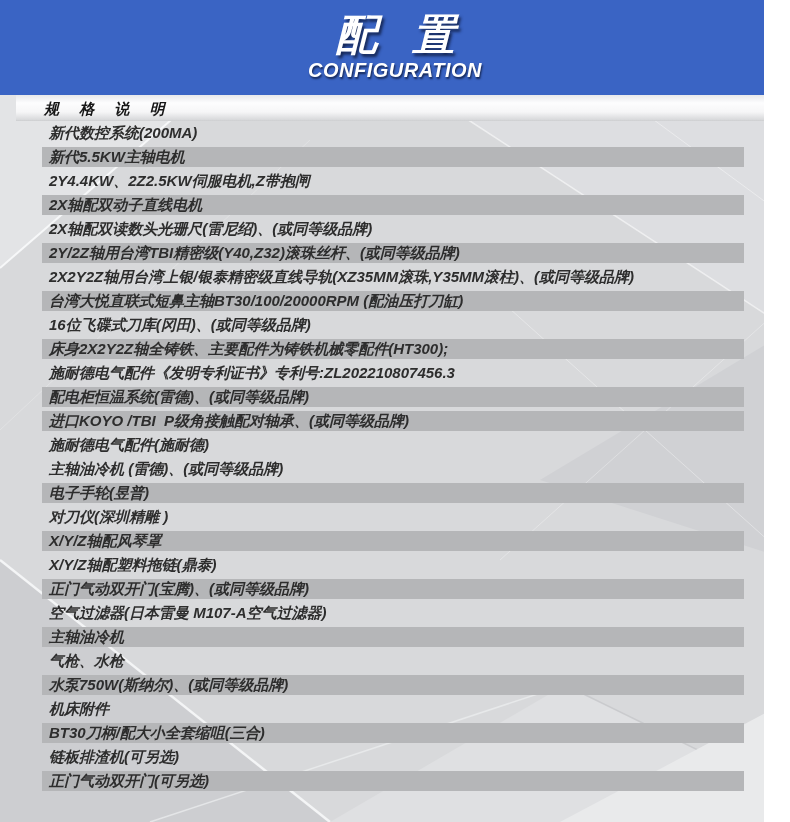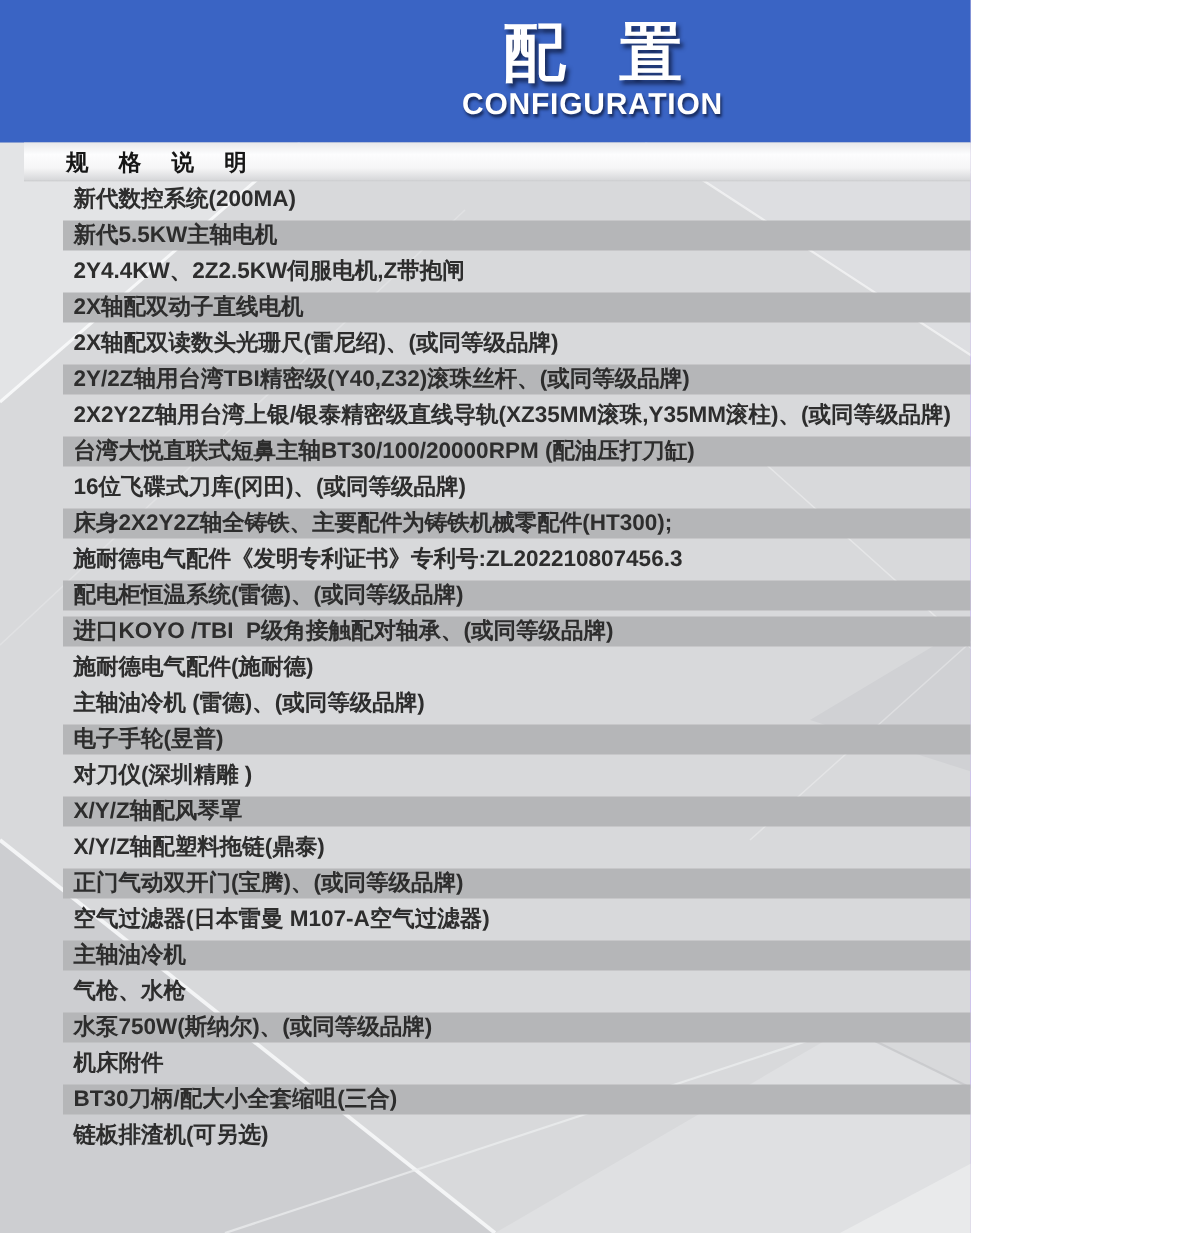--- a/index.html
+++ b/index.html
@@ -1,19 +1,20 @@
 <!DOCTYPE html>
 <html><head>
 <meta charset="utf-8">
 <style>
   html,body { margin:0; padding:0; background:#ffffff; }
   .page {
-    position:relative; width:647px; height:822px; overflow:hidden;
+    position:relative; width:764px; height:822px; overflow:hidden;
     background:#8b5cf6;
     font-family:"Liberation Sans","DejaVu Sans",sans-serif;
+    font-style:italic;
   }
   .bg-svg { position:absolute; left:0; top:0; width:790px; height:822px; }
 
   
   .banner {
     position:absolute; left:0; top:0; width:790px; height:95px;
     background:#3a64c4;
     display:flex; flex-direction:column; align-items:center; justify-content:center;
   }
   .banner-title {
@@ -159,15 +160,18 @@
     </div>
       <div class="row">
       <span class="txt">机床附件</span>
     </div>
       <div class="row shaded">
       <span class="txt">BT30刀柄/配大小全套缩咀(三合)</span>
     </div>
       <div class="row">
       <span class="txt">链板排渣机(可另选)</span>
     </div>
+      <div class="row shaded">
+      <span class="txt">正门气动双开门(可另选)</span>
+    </div>
     </div>
 
 </div>
 
 </body></html>

